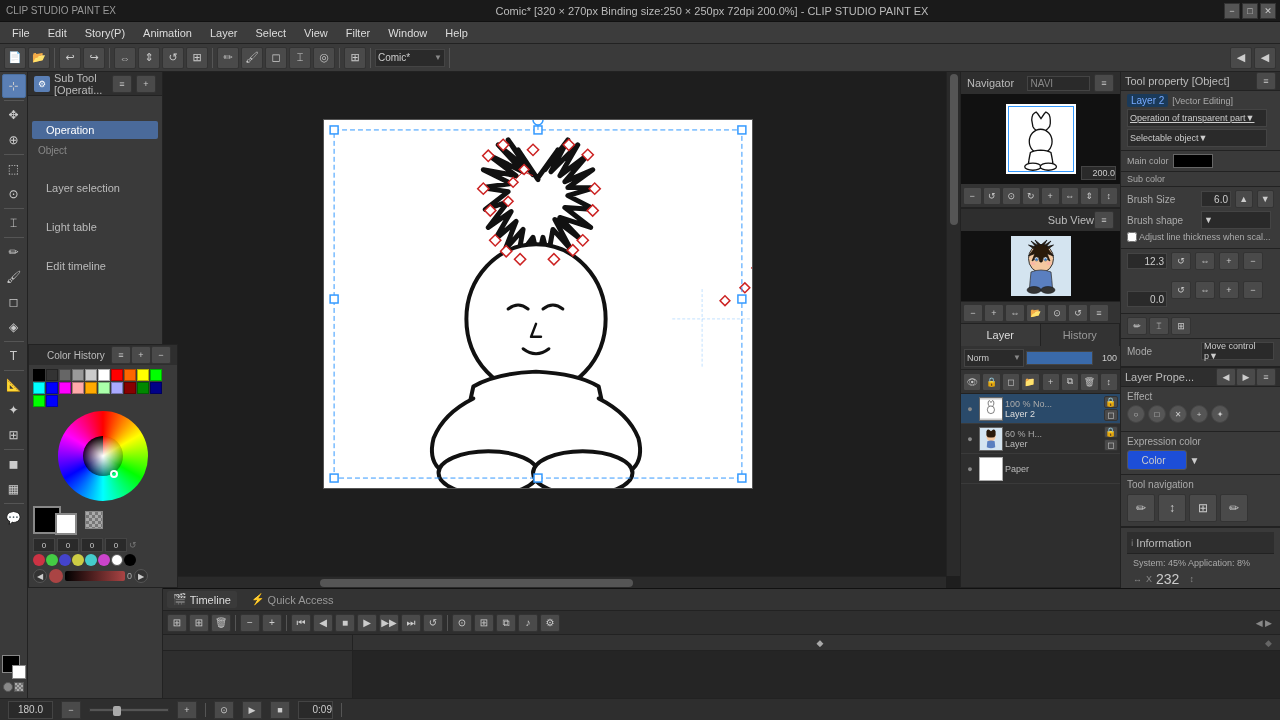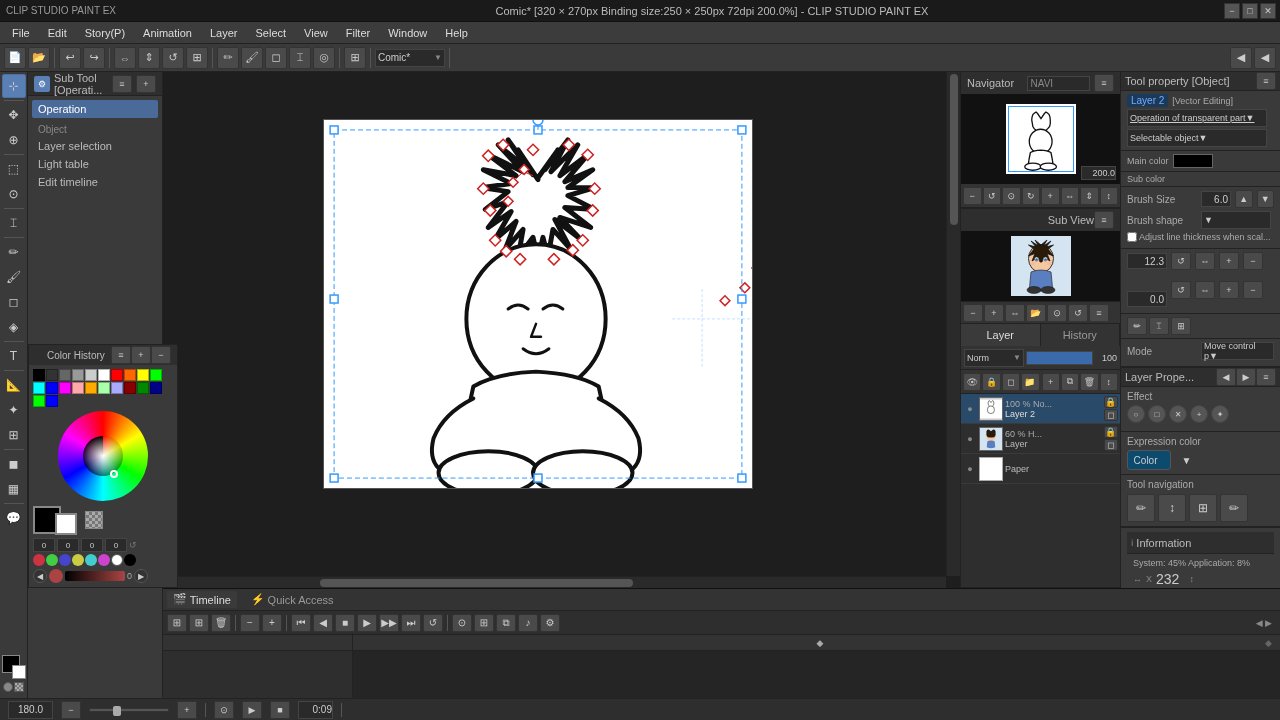--- a/index.html
+++ b/index.html
@@ -38,21 +38,21 @@
     .tool-btn.active { background: #5a7fb5; border-color: #4a6fa0; }
     .tool-sep { width: 20px; height: 1px; background: #555; margin: 1px 0; }
 
     
     #sub-tool-panel {
       width: 135px; background: #3a3a3a; border-right: 1px solid #222; display: flex; flex-direction: column;
     }
     #sub-tool-header { height: 24px; background: #2e2e2e; display: flex; align-items: center; padding: 0 6px; gap: 4px; border-bottom: 1px solid #222; }
     #sub-tool-header span { font-size: 11px; color: #bbb; flex: 1; }
     #sub-tool-body { padding: 4px; flex: 1; }
-    .sub-tool-item { padding: 3px 6px; font-size: 11px; color: #bbb; cursor: pointer; border-radius: 2px; }
+    .sub-tool-item { padding: 3px 14px; font-size: 11px; color: #bbb; cursor: pointer; border-radius: 2px; margin-top: 21px; }
     .sub-tool-item.active { background: #4a6a9a; color: #fff; }
     .sub-tool-label { font-size: 10px; color: #888; padding: 2px 6px; margin-top: 4px; }
 
     
     #canvas-area {
       flex: 1; background: #1e1e1e; position: relative; overflow: hidden;
     }
     #canvas-container {
       position: absolute; top: 50%; left: 50%; transform: translate(-50%, -50%);
     }
@@ -92,21 +92,21 @@
     .layer-vis { width: 14px; height: 14px; display: flex; align-items: center; justify-content: center; font-size: 9px; color: #888; cursor: pointer; }
     .layer-thumb { width: 24px; height: 24px; background: #555; margin: 0 2px; border: 1px solid #666; display: flex; align-items: center; justify-content: center; font-size: 7px; color: #999; }
 
     
     #far-right-panel {
       width: 160px; background: #3a3a3a; border-left: 1px solid #222; display: flex; flex-direction: column;
     }
     .section-title { font-size: 10px; color: #aaa; margin-bottom: 3px; }
     .effect-row { display: flex; align-items: center; gap: 3px; margin-bottom: 4px; }
     .effect-btn { width: 18px; height: 18px; background: #555; border: 1px solid #444; border-radius: 50%; display: flex; align-items: center; justify-content: center; font-size: 8px; cursor: pointer; }
-    .color-badge { width: 44px; height: 20px; background: #0c4a6e; border: 1px solid #555; border-radius: 3px; display: flex; align-items: center; justify-content: center; font-size: 10px; color: #ccc; cursor: pointer; gap: 24px; }
+    .color-badge { width: 60px; height: 20px; background: #1d4ed8; border: 1px solid #555; border-radius: 3px; display: flex; align-items: center; justify-content: center; font-size: 10px; color: #ccc; cursor: pointer; gap: 24px; }
     .nav-tool-row { display: flex; gap: 3px; margin-top: 4px; }
     .nav-tool-btn { width: 28px; height: 28px; background: #4a4a4a; border: 1px solid #333; display: flex; align-items: center; justify-content: center; cursor: pointer; font-size: 12px; color: #ccc; border-radius: 2px; }
 
     
     #info-panel { padding: 4px 6px; border-top: 1px solid #222; }
 
     
     #statusbar {
       width: 100%; height: 22px; background: #2e2e2e; display: flex; align-items: center; padding: 0 8px; gap: 8px;
       border-top: 1px solid #222;

